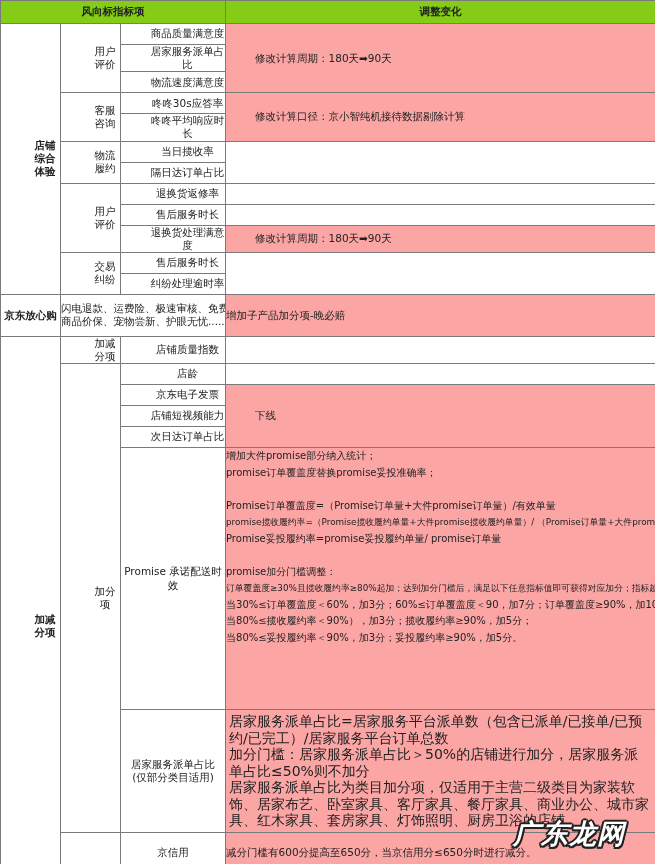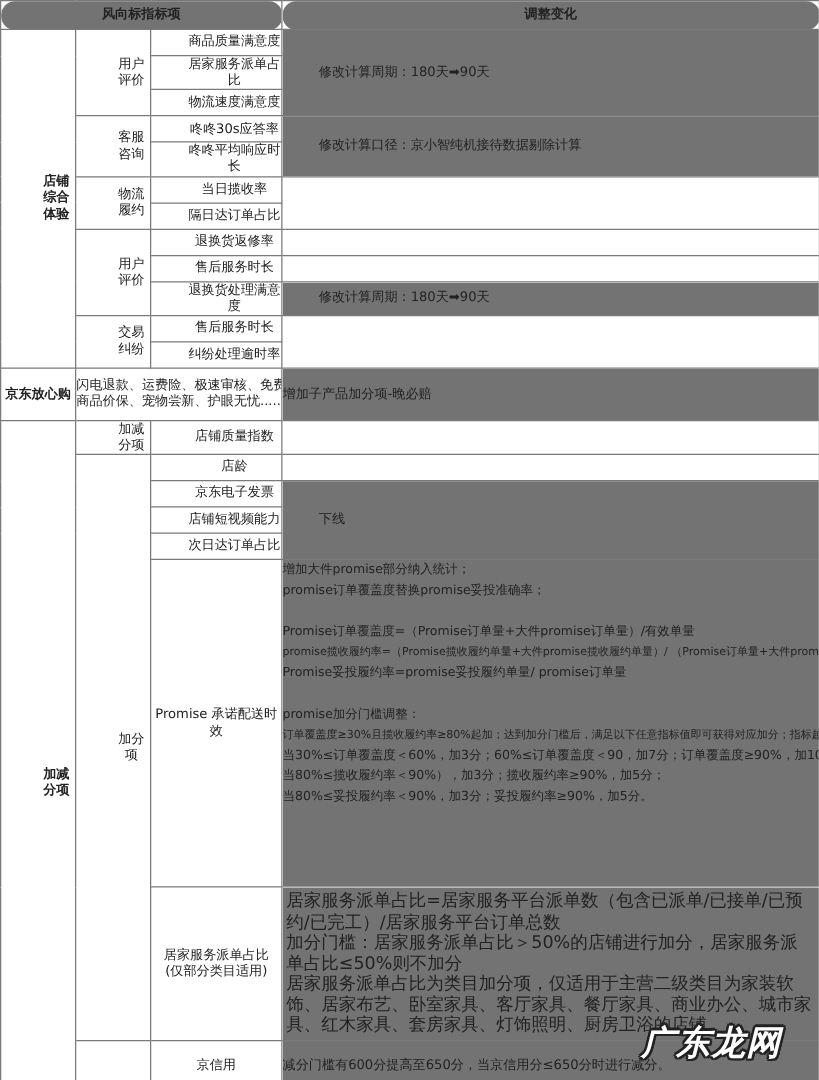--- a/index.html
+++ b/index.html
@@ -2,26 +2,26 @@
 <html><head>
   <meta charset="utf-8">
   <style>
     html, body { margin: 0; padding: 0; background: #ffffff; }
     body { width: 655px; height: 864px; overflow: hidden; position: relative;
            font-family: "DejaVu Sans", sans-serif; }
     table.grid { position: absolute; left: 0; top: 0; width: 655px;
                  border-collapse: collapse; table-layout: fixed; }
     table.grid td, table.grid th { border: 1px solid #7a7a7a; padding: 0; font-size: 10.5px;
                  color: #222; line-height: 1.25; overflow: hidden; }
-    th.hdr { background: #737373; color: #fff; font-weight: bold; font-size: 11.5px;
-             text-align: center; height: 22px; border-color: #8a0000; border-radius: 11px; }
+    th.hdr { background: #84cc16; color: #fff; font-weight: bold; font-size: 11.5px;
+             text-align: center; height: 22px; border-color: #8a0000; }
     td.c1 { text-align: center; font-weight: bold; font-size: 10.5px; }
     td.c2 { text-align: center; }
     td.c3 { text-align: center; }
-    td.chg { text-align: left; padding-left: 3px; background: #737373; }
+    td.chg { text-align: left; padding-left: 3px; background: #fca5a5; }
     td.blank { background: #ffffff; }
     tr.r21 td { height: 20px; padding-left: 29px; }
     .multi div { white-space: nowrap; }
     .promise { padding: 4px 3px 4px 3px; vertical-align: top; }
     .promise div { min-height: 16.5px; line-height: 16.5px; white-space: nowrap; font-size: 10px; }
     .home div { line-height: 16.5px; font-size: 14px; }
     .watermark { position: absolute; right: 30px; bottom: 12px; font-size: 27px; font-weight: bold;
                  color: #ffffff; letter-spacing: 1px;
                  text-shadow: -1.5px -1.5px 0 #222, 1.5px -1.5px 0 #222, -1.5px 1.5px 0 #222, 1.5px 1.5px 0 #222,
                               0 2px 0 #222, 2px 0 0 #222, 0 -2px 0 #222, -2px 0 0 #222;

